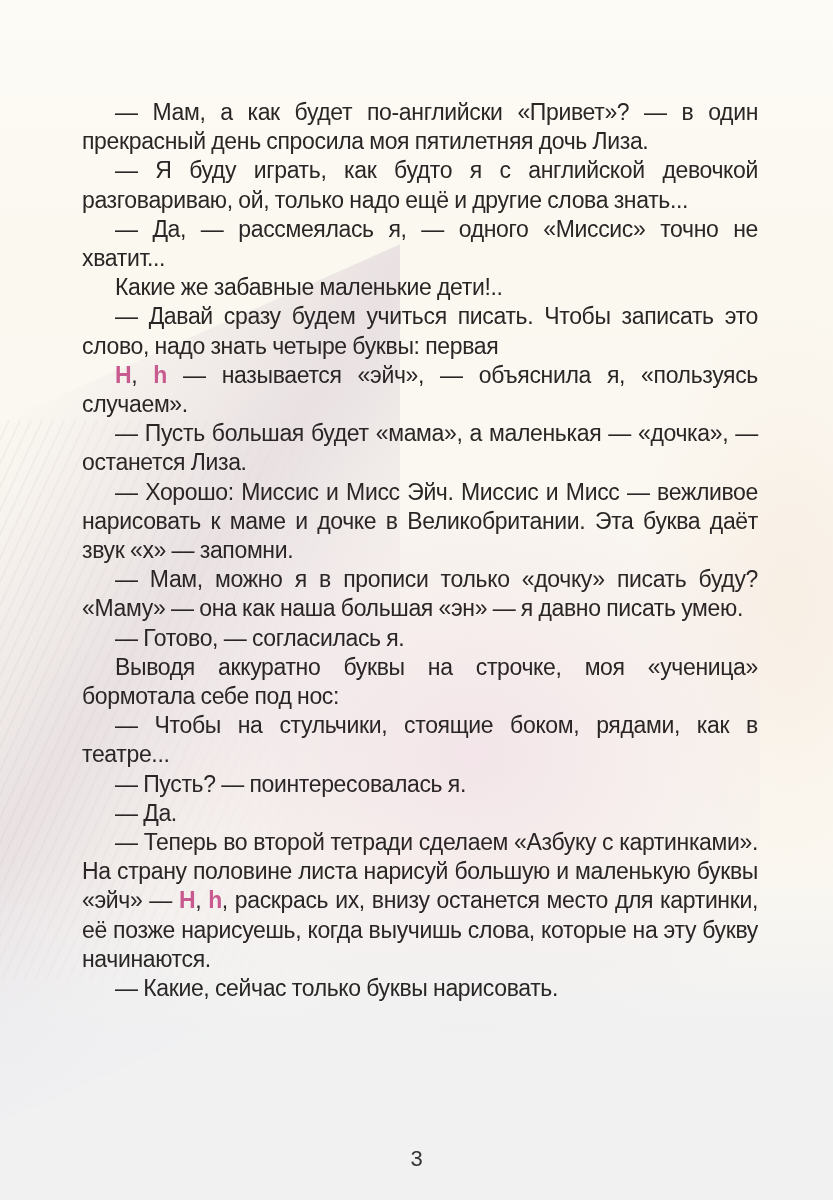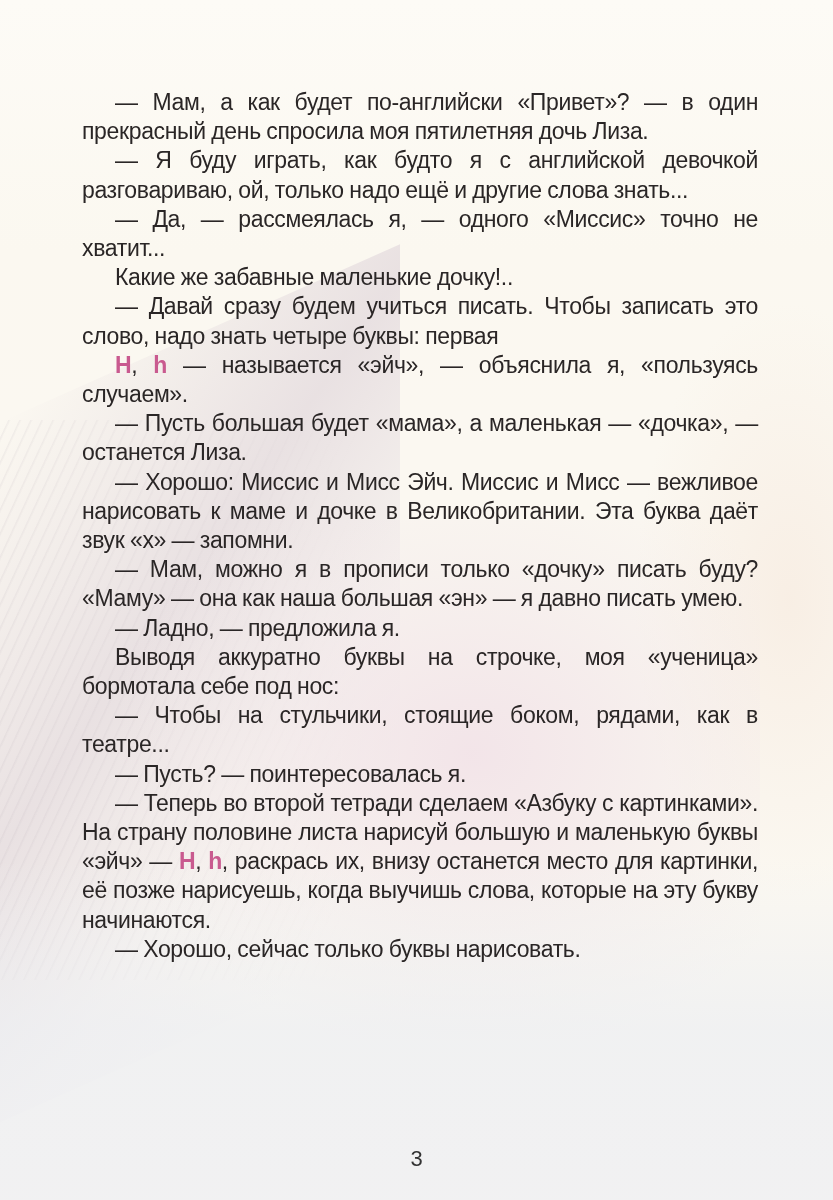--- a/index.html
+++ b/index.html
@@ -33,21 +33,21 @@
     background: linear-gradient(180deg, rgba(236,236,240,0) 0%, rgba(236,238,242,0.7) 50%, rgba(240,240,242,0.9) 100%);
   }
   .streaks {
     left: 0; top: 420px; width: 360px; height: 560px;
     background: repeating-linear-gradient(115deg, rgba(200,190,196,0.0) 0px, rgba(200,190,196,0.0) 7px, rgba(190,180,188,0.18) 8px, rgba(200,190,196,0.0) 10px);
     -webkit-mask-image: linear-gradient(90deg, rgba(0,0,0,0.9), rgba(0,0,0,0));
     mask-image: linear-gradient(90deg, rgba(0,0,0,0.9), rgba(0,0,0,0));
   }
 
   .page-text {
-    position: absolute; left: 82px; top: 88px; width: 676px;
+    position: absolute; left: 82px; top: 98px; width: 676px;
     font-size: 23px; line-height: 29.2px;
   }
   .para {
     margin: 0; text-align: justify; text-align-last: left;
     text-indent: 33px; letter-spacing: -0.35px; word-spacing: -0.5px;
   }
   .pink { color: #c95a8f; font-weight: bold; }
 
   .page-number {
     position: absolute; left: 0; width: 833px; top: 1146px;
@@ -63,27 +63,28 @@
   <div class="wash wash-left"></div>
   <div class="wash streaks"></div>
   <div class="wash wash-mid"></div>
   <div class="wash wash-bottom"></div>
 </div>
 
 <div class="page-text">
   <p class="para">— Мам, а как будет по-английски «Привет»? — в один прекрасный день спросила моя пятилетняя дочь Лиза.</p>
   <p class="para">— Я буду играть, как будто я с английской девочкой разговариваю, ой, только надо ещё и другие слова знать...</p>
   <p class="para">— Да, — рассмеялась я, — одного «Миссис» точно не хватит...</p>
-  <p class="para">Какие же забавные маленькие дочку!..</p>
+  <p class="para">Какие же забавные маленькие дети!..</p>
   <p class="para">— Давай сразу будем учиться писать. Чтобы записать это слово, надо знать четыре буквы: первая</p>
   <p class="para"><span class="pink">H</span><span>, </span><span class="pink">h</span><span> — называется «эйч», — объяснила я, «пользуясь случаем».</span></p>
   <p class="para">— Пусть большая будет «мама», а маленькая — «дочка», — останется Лиза.</p>
   <p class="para">— Хорошо: Миссис и Мисс Эйч. Миссис и Мисс — вежливое нарисовать к маме и дочке в Великобритании. Эта буква даёт звук «х» — запомни.</p>
   <p class="para">— Мам, можно я в прописи только «дочку» писать буду? «Маму» — она как наша большая «эн» — я давно писать умею.</p>
-  <p class="para">— Ладно, — предложила я.</p>
+  <p class="para">— Готово, — согласилась я.</p>
   <p class="para">Выводя аккуратно буквы на строчке, моя «ученица» бормотала себе под нос:</p>
   <p class="para">— Чтобы на стульчики, стоящие боком, рядами, как в театре...</p>
   <p class="para">— Пусть? — поинтересовалась я.</p>
+  <p class="para">— Да.</p>
   <p class="para"><span>— Теперь во второй тетради сделаем «Азбуку с картинками». На страну половине листа нарисуй большую и маленькую буквы «эйч» — </span><span class="pink">H</span><span>, </span><span class="pink">h</span><span>, раскрась их, внизу останется место для картинки, её позже нарисуешь, когда выучишь слова, которые на эту букву начинаются.</span></p>
-  <p class="para">— Хорошо, сейчас только буквы нарисовать.</p>
+  <p class="para">— Какие, сейчас только буквы нарисовать.</p>
 </div>
 
 <div class="page-number">3</div>
 
 </body></html>

